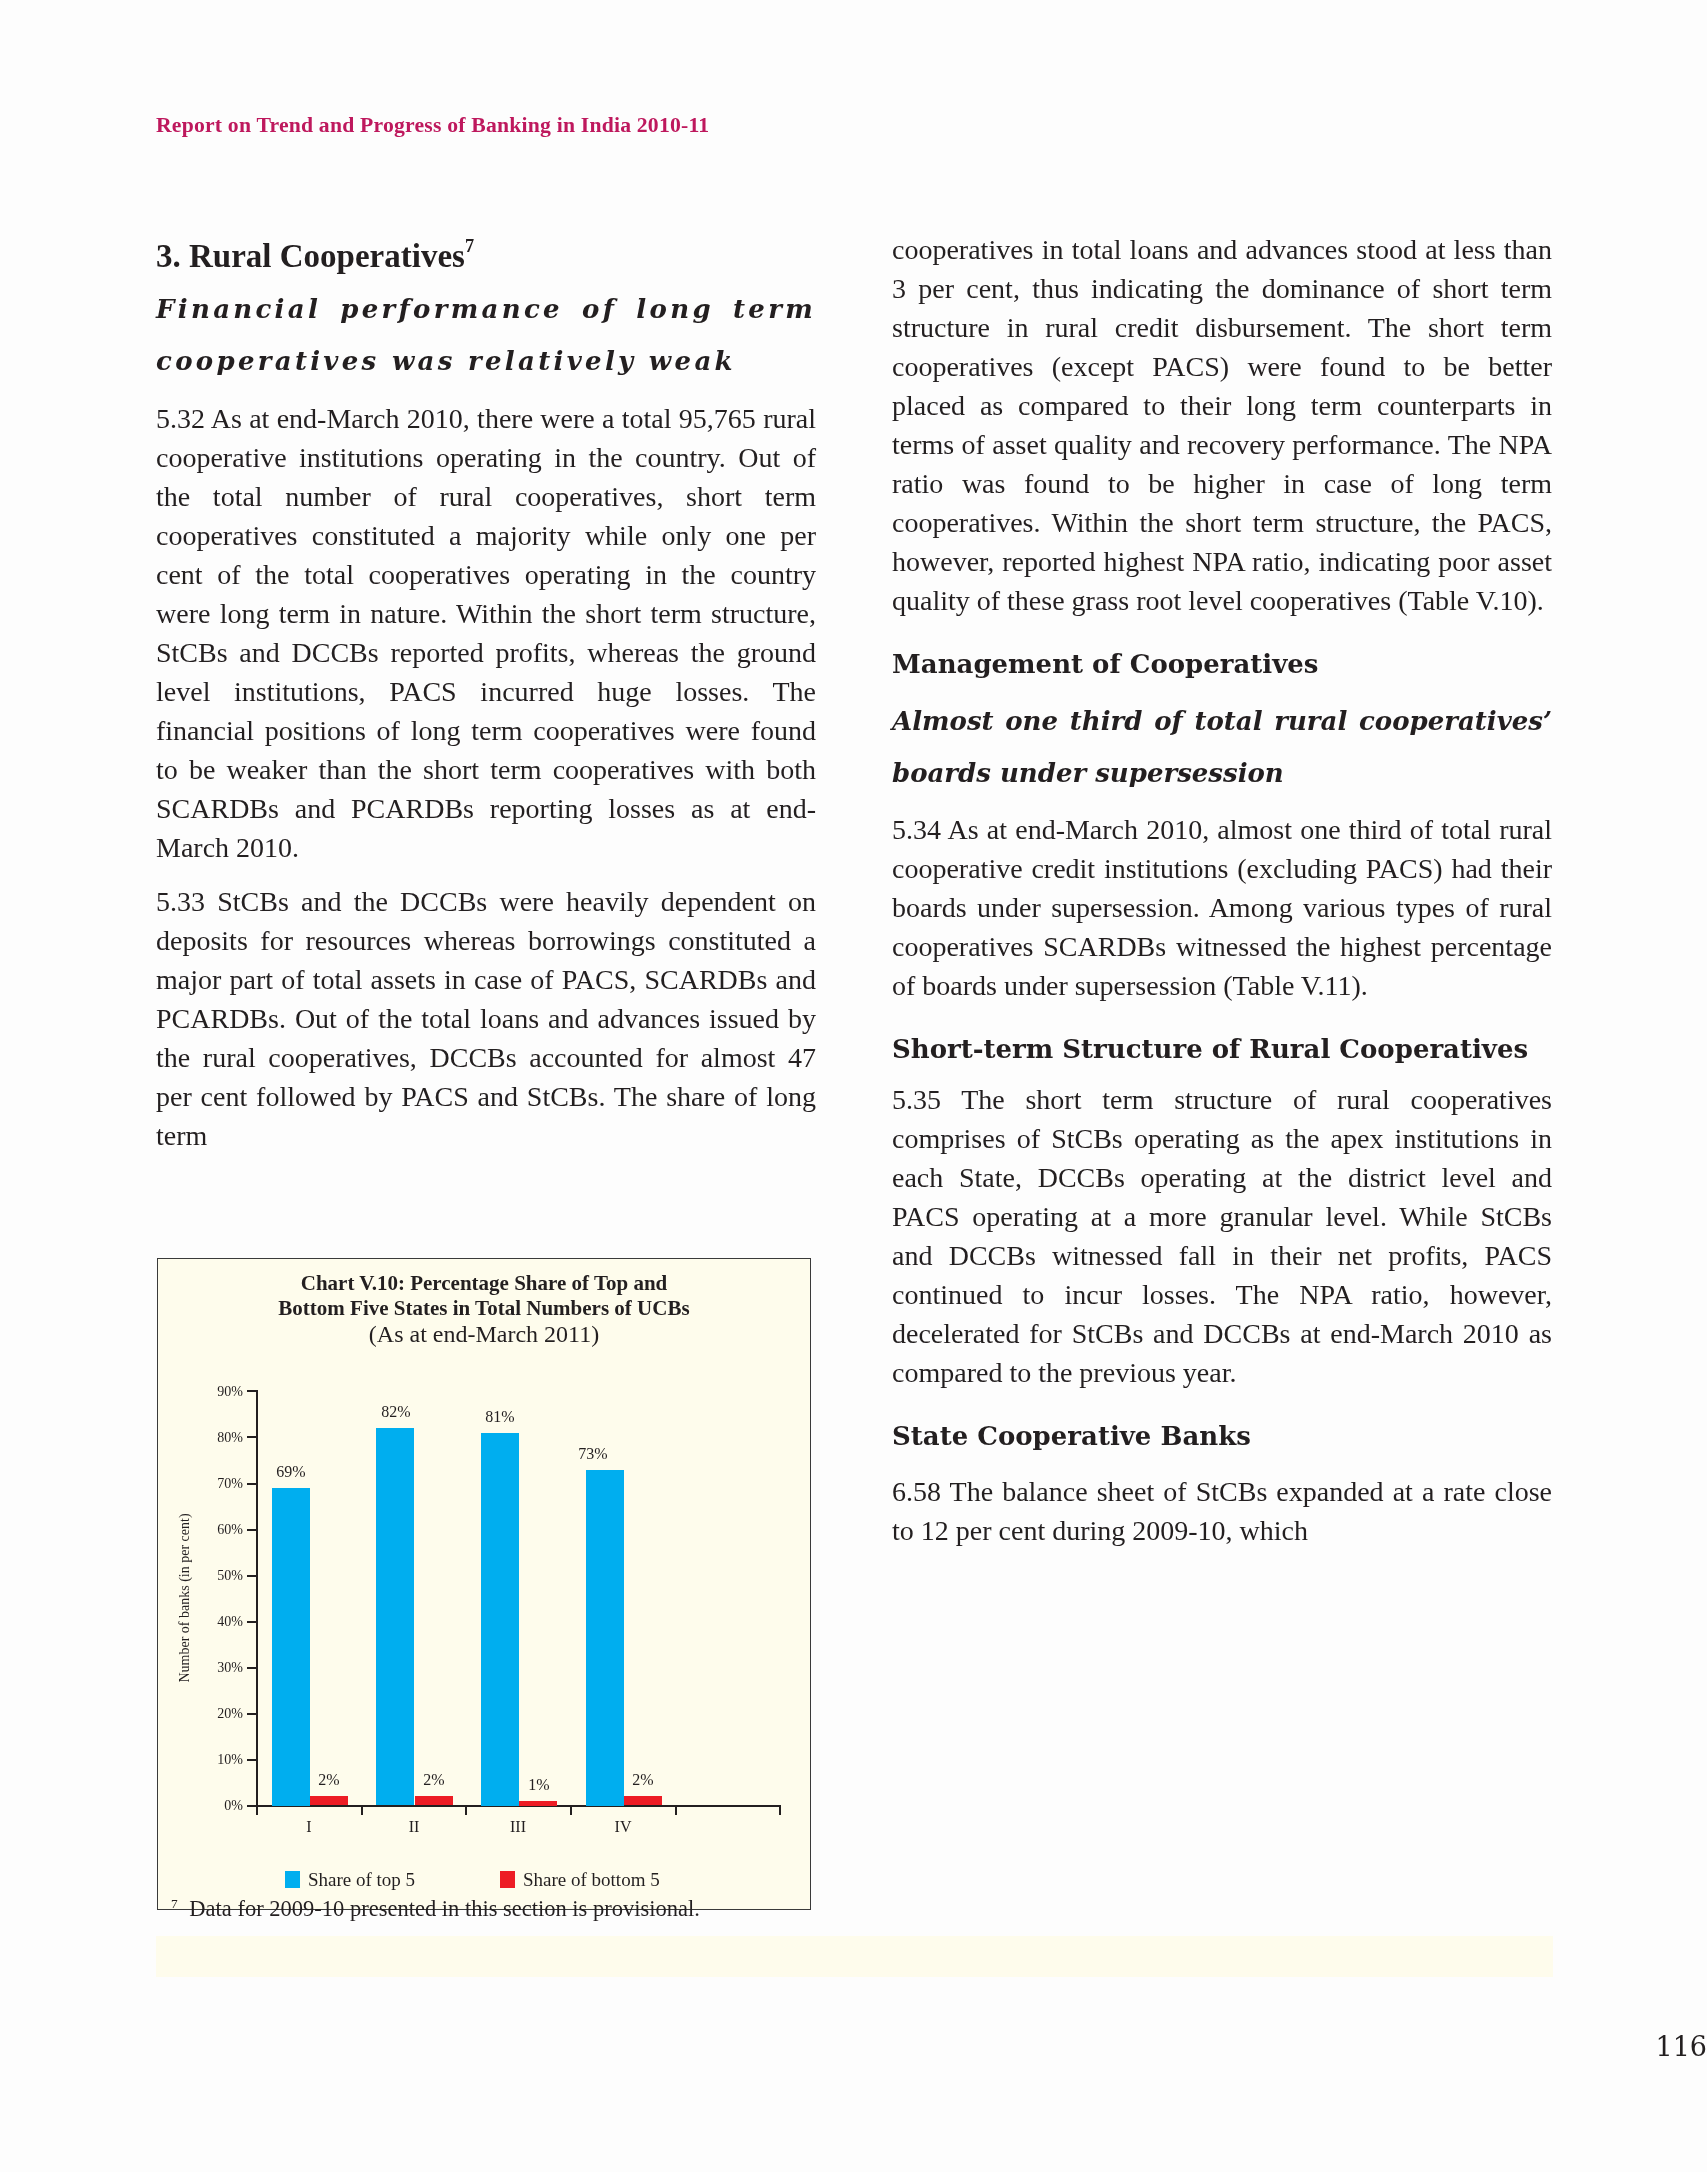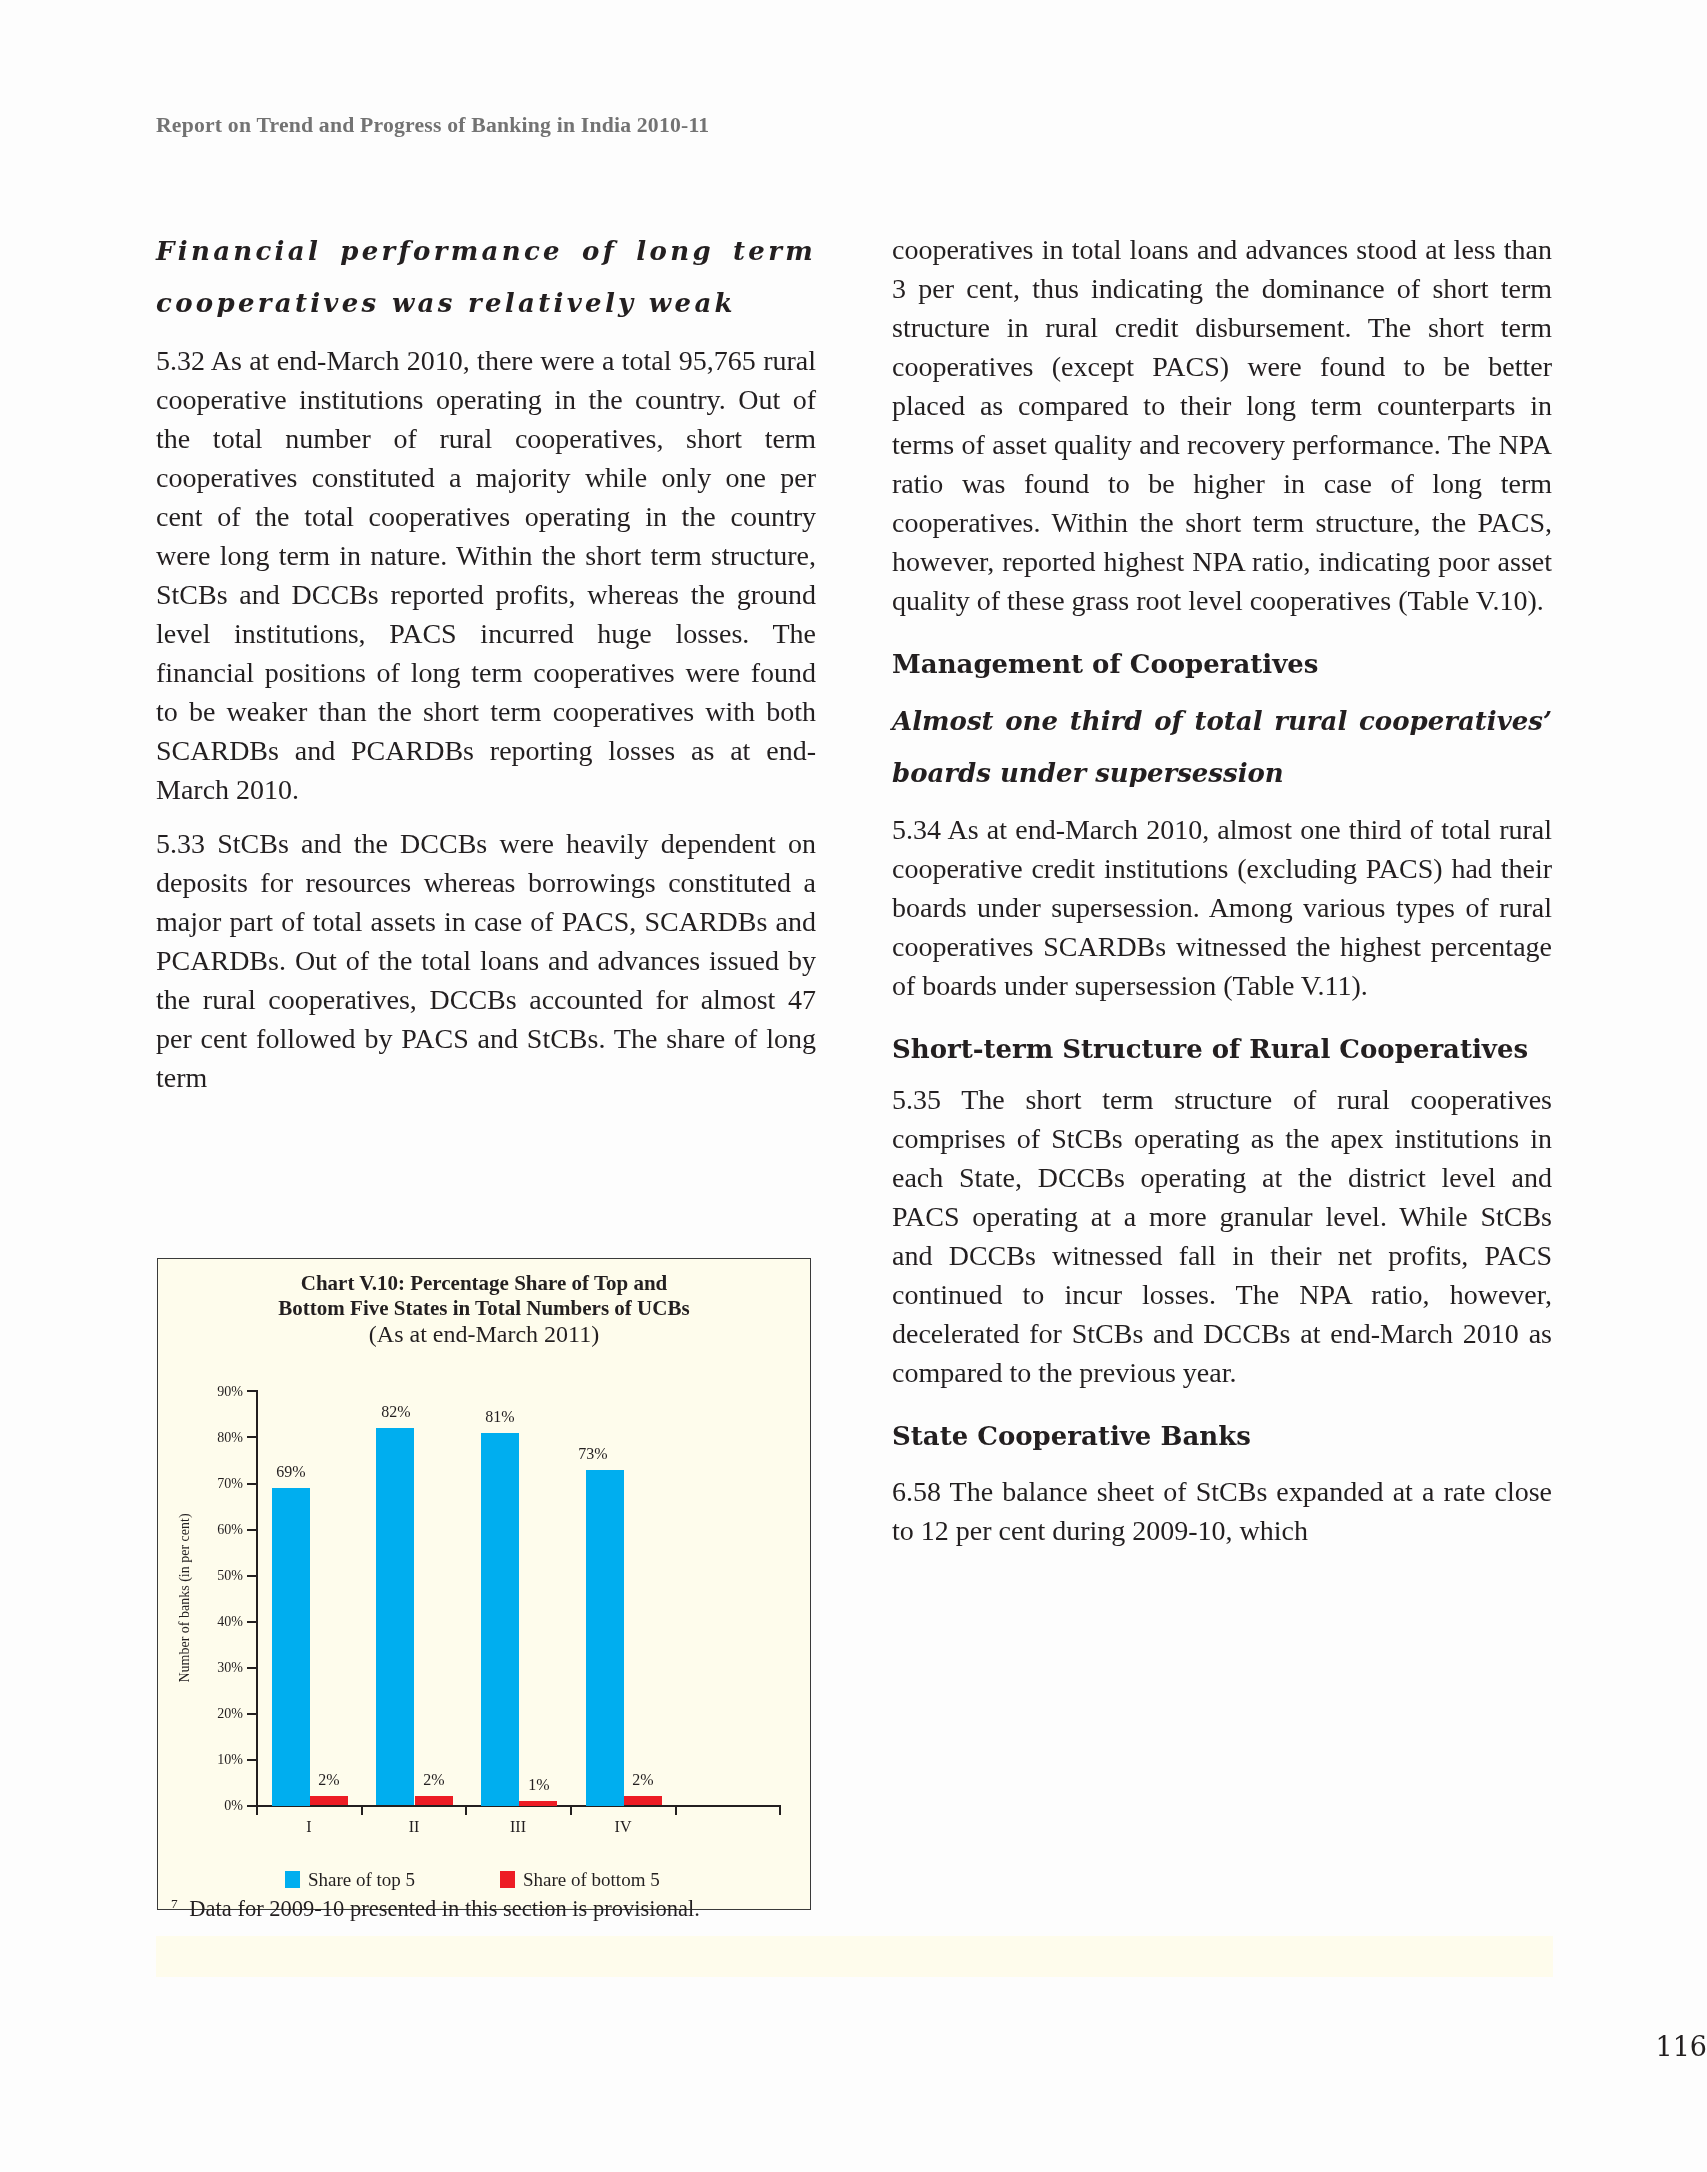--- a/index.html
+++ b/index.html
@@ -6,21 +6,21 @@
   body {
     width: 1707px; height: 2172px; position: relative; overflow: hidden;
     background: #fdfdfd;
     font-family: "DejaVu Serif", "Liberation Serif", serif;
     color: #231f20;
   }
   .abs { position: absolute; }
   .running-head {
     left: 156px; top: 113px;
     font-family: "Liberation Serif", serif; font-weight: bold;
-    font-size: 21.7px; color: #737373; letter-spacing: 0.2px;
+    font-size: 21.7px; color: #be185d; letter-spacing: 0.2px;
   }
   .col { position: absolute; width: 660px; }
   .col-left { left: 156px; top: 225px; }
   .col-right { left: 892px; top: 230px; }
   .section-title {
     font-family: "Liberation Serif", serif; font-weight: bold;
     font-size: 33px; line-height: 43px; margin: 0 0 5px 0;
   }
   .section-title sup { font-size: 18.3px; vertical-align: 15px; }
   .subhead-italic {
@@ -82,20 +82,21 @@
     left: 0; width: 1707px; top: 2031px; text-align: right;
     font-family: "DejaVu Serif", serif; font-size: 27px;
   }
 </style>
 </head>
 <body>
 
 <div class="abs running-head">Report on Trend and Progress of Banking in India 2010-11</div>
 
 <div class="col col-left">
+  <h1 class="section-title"><span>3. Rural Cooperatives</span><sup>7</sup></h1>
   <div class="subhead-italic spaced">Financial performance of long term cooperatives was relatively weak</div>
   <p class="para">5.32 As at end-March 2010, there were a total 95,765 rural cooperative institutions operating in the country. Out of the total number of rural cooperatives, short term cooperatives constituted a majority while only one per cent of the total cooperatives operating in the country were long term in nature. Within the short term structure, StCBs and DCCBs reported profits, whereas the ground level institutions, PACS incurred huge losses. The financial positions of long term cooperatives were found to be weaker than the short term cooperatives with both SCARDBs and PCARDBs reporting losses as at end-March 2010.</p>
   <p class="para">5.33 StCBs and the DCCBs were heavily dependent on deposits for resources whereas borrowings constituted a major part of total assets in case of PACS, SCARDBs and PCARDBs. Out of the total loans and advances issued by the rural cooperatives, DCCBs accounted for almost 47 per cent followed by PACS and StCBs. The share of long term</p>
 </div>
 
 <div class="abs chart-box">
   <div class="chart-title">
     <div>Chart V.10: Percentage Share of Top and</div>
     <div>Bottom Five States in Total Numbers of UCBs</div>
   </div>

